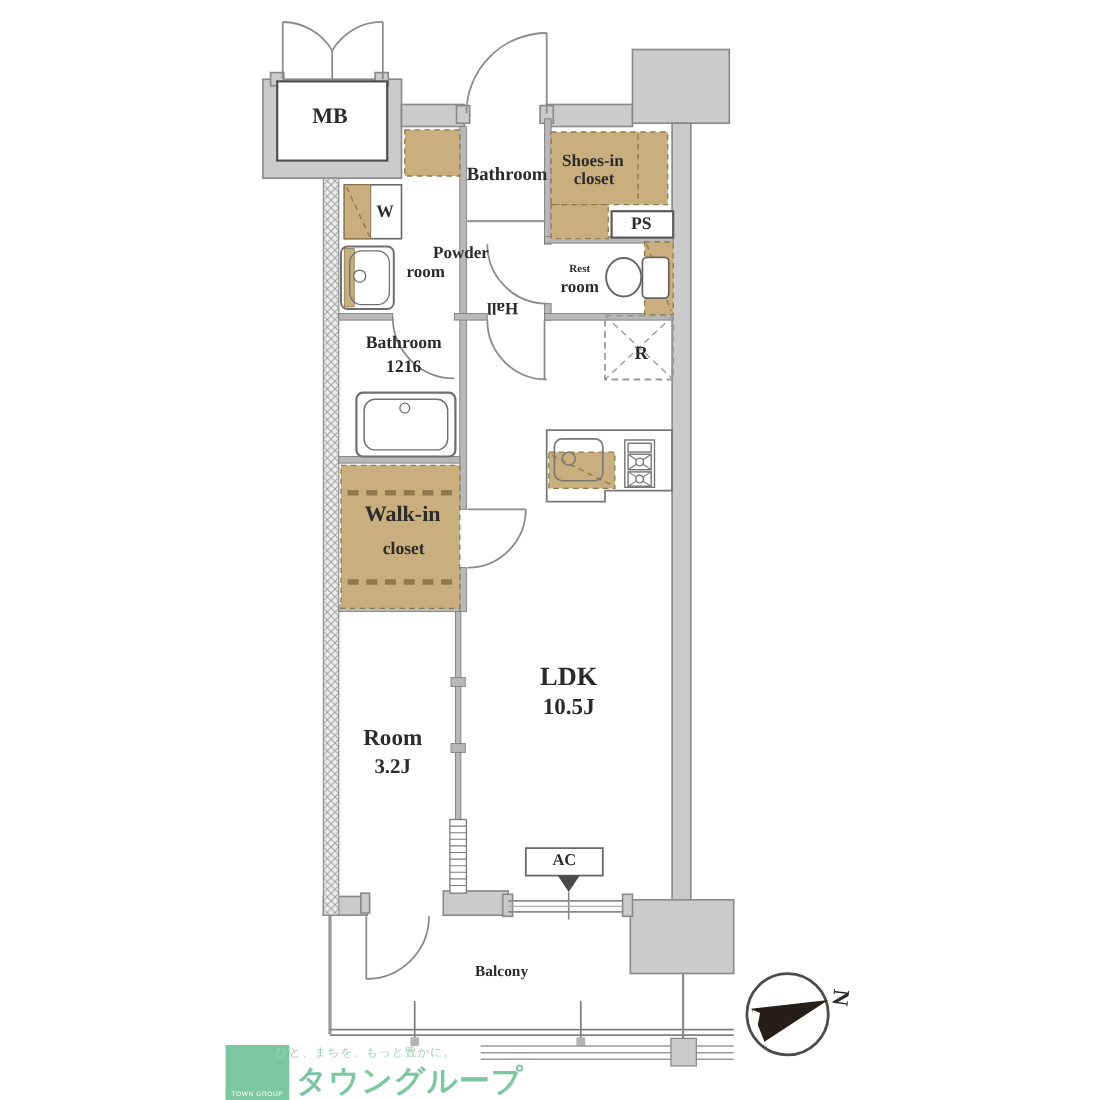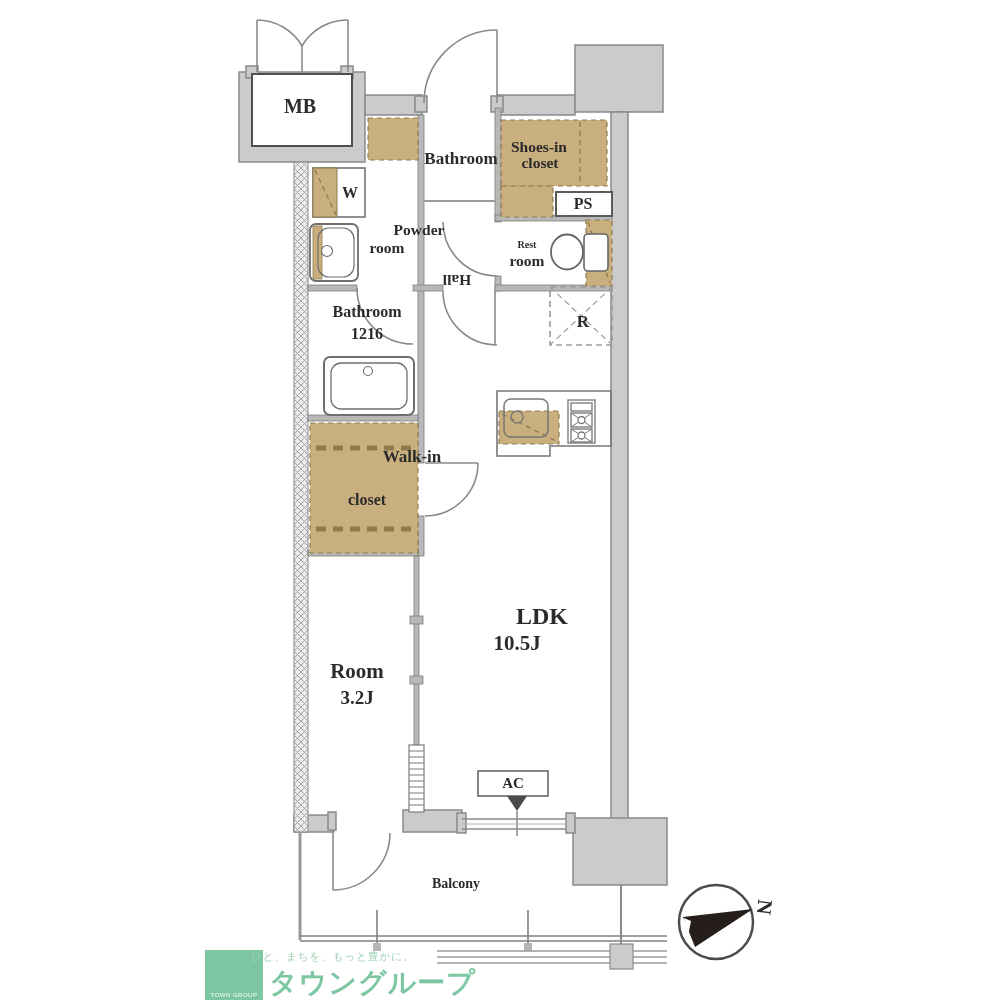--- a/index.html
+++ b/index.html
@@ -208,23 +208,23 @@
 <div class="lbl" style="left:583px;top:204px;font-size:16px;text-align:center;">PS</div>
 <div class="lbl" style="left:527px;top:245px;font-size:10px;">Rest</div>
 <div class="lbl" style="left:527px;top:261px;font-size:15.5px;">room</div>
 <div class="lbl" style="left:350px;top:193px;font-size:16px;">W</div>
 <div class="lbl" style="left:387px;top:230px;font-size:15.5px;margin-left:32px;">Powder</div>
 <div class="lbl" style="left:387px;top:248px;font-size:15.5px;">room</div>
 <div class="lbl rot180" style="left:457px;top:280px;font-size:15.5px;">Hall</div>
 <div class="lbl" style="left:367px;top:312px;font-size:16px;">Bathroom</div>
 <div class="lbl" style="left:367px;top:334px;font-size:16px;">1216</div>
 <div class="lbl" style="left:583px;top:321px;font-size:17px;">R</div>
-<div class="lbl" style="left:366px;top:456px;font-size:17px;margin-left:46px;">Walk-in</div>
+<div class="lbl" style="left:366px;top:468px;font-size:20px;">Walk-in</div>
 <div class="lbl" style="left:367px;top:500px;font-size:16px;">closet</div>
-<div class="lbl" style="left:517px;top:616px;font-size:24px;margin-left:25px;">LDK</div>
+<div class="lbl" style="left:517px;top:616px;font-size:24px;">LDK</div>
 <div class="lbl" style="left:517px;top:643px;font-size:21px;">10.5J</div>
 <div class="lbl" style="left:357px;top:671px;font-size:21px;">Room</div>
 <div class="lbl" style="left:357px;top:697px;font-size:19px;text-align:center;">3.2J</div>
 <div class="lbl" style="left:513px;top:783px;font-size:15px;">AC</div>
 <div class="lbl" style="left:456px;top:884px;font-size:14px;">Balcony</div>
 <div class="lbl north" style="left:764px;top:907px;font-size:21px;">N</div>
 
 <div class="logo-box">
   <div class="logo-badge">TOWN GROUP</div>
 </div>

